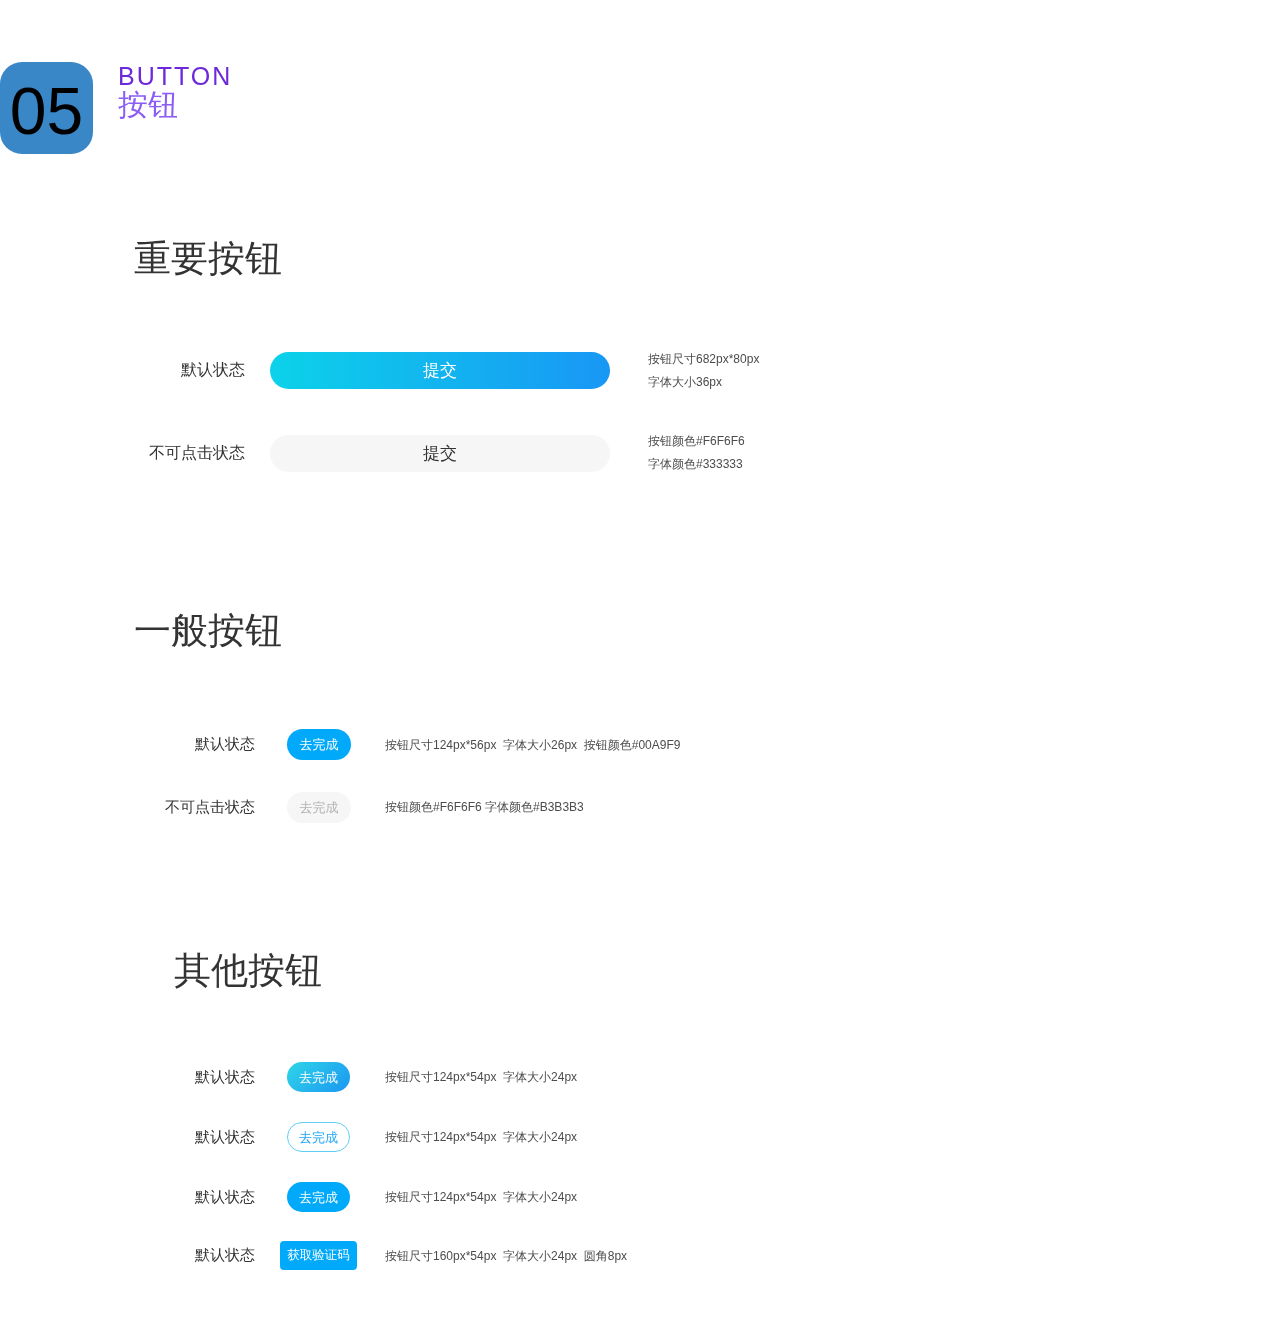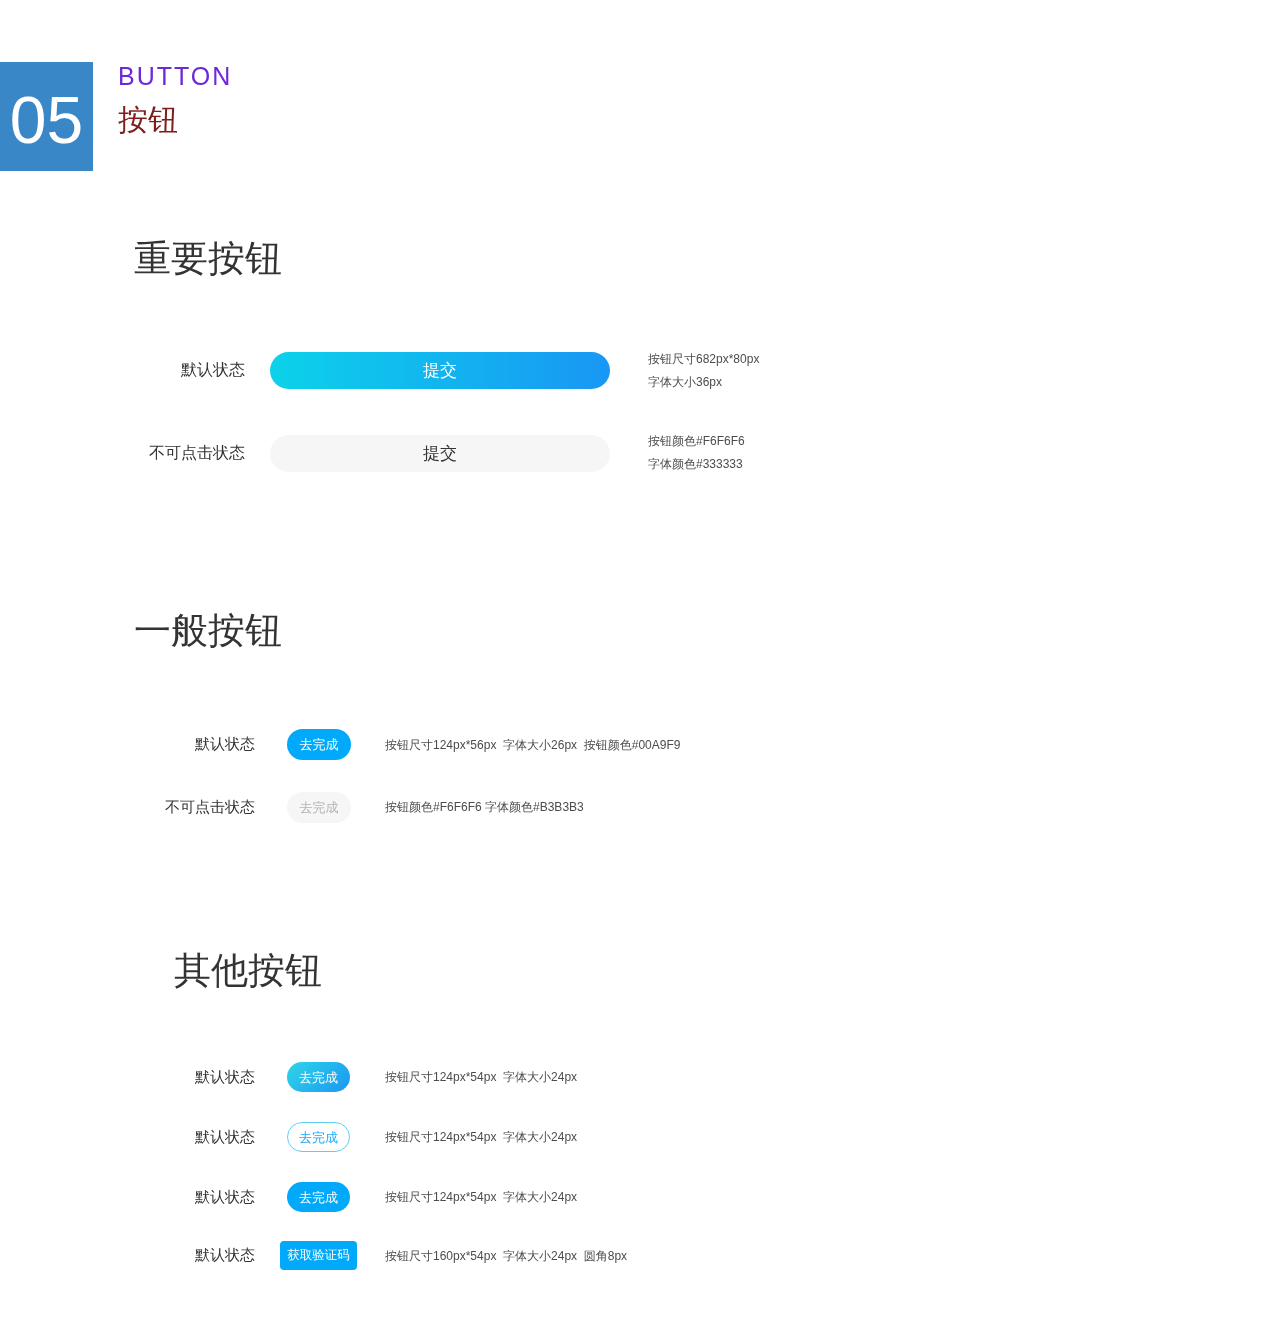--- a/index.html
+++ b/index.html
@@ -6,32 +6,32 @@
   html,body { background:#fff; }
   body {
     width:1280px; height:1327px; position:relative;
     font-family:"Liberation Sans","DejaVu Sans",sans-serif;
     color:#333;
   }
   .page { position:absolute; inset:0; overflow:hidden; }
 
   
   .index-square {
-    position:absolute; left:0; top:62px; width:93px; height:109px;
-    background:#3A87C8; color:#ffffff;
-    display:flex; align-items:center; justify-content:center;
+    position:absolute; left:0; top:62px; width:93px; height:92px;
+    background:#3A87C8; color:#000000;
+    display:flex; align-items:center; justify-content:center;border-radius:22px;
   }
   .index-square span { font-size:66px; font-weight:200; line-height:1; margin-top:6px; }
   .title-en {
     position:absolute; left:118px; top:62px;
     font-size:25px; color:#6d28d9; letter-spacing:2px; font-weight:400;
   }
   .title-zh {
-    position:absolute; left:118px; top:100px;
-    font-size:30px; color:#7f1d1d; font-weight:400;
+    position:absolute; left:118px; top:85px;
+    font-size:30px; color:#8b5cf6; font-weight:400;
   }
 
   
   .sec-title {
     position:absolute; left:134px;
     font-size:37px; font-weight:500; color:#333; line-height:1.15;
   }
   #sec1-title { top:238px; }
   #sec2-title { top:610px; }
   #sec3-title { top:950px;margin-left:40px; }

